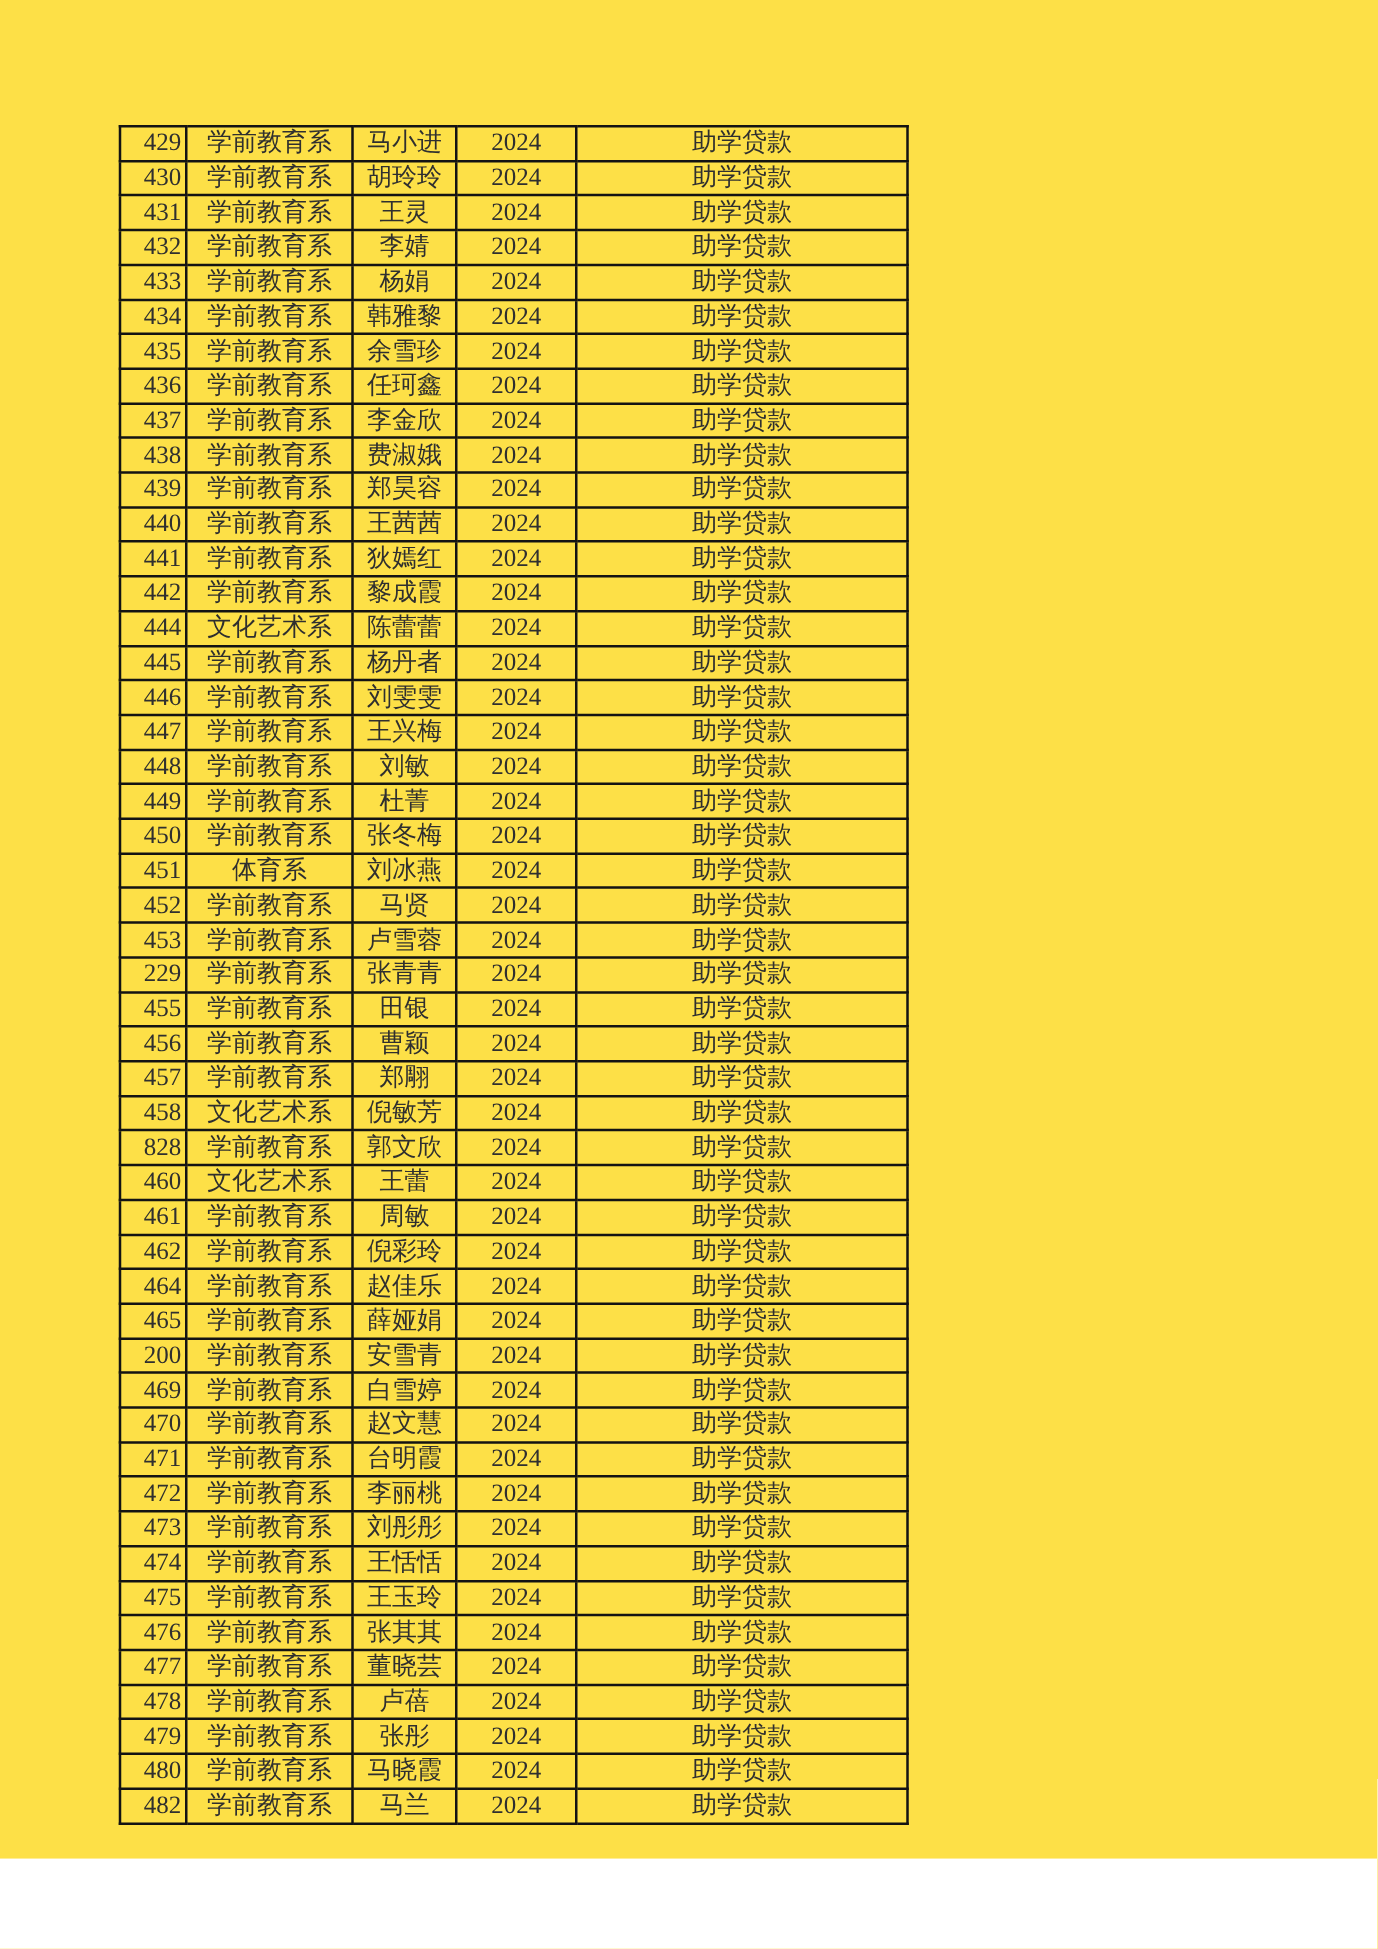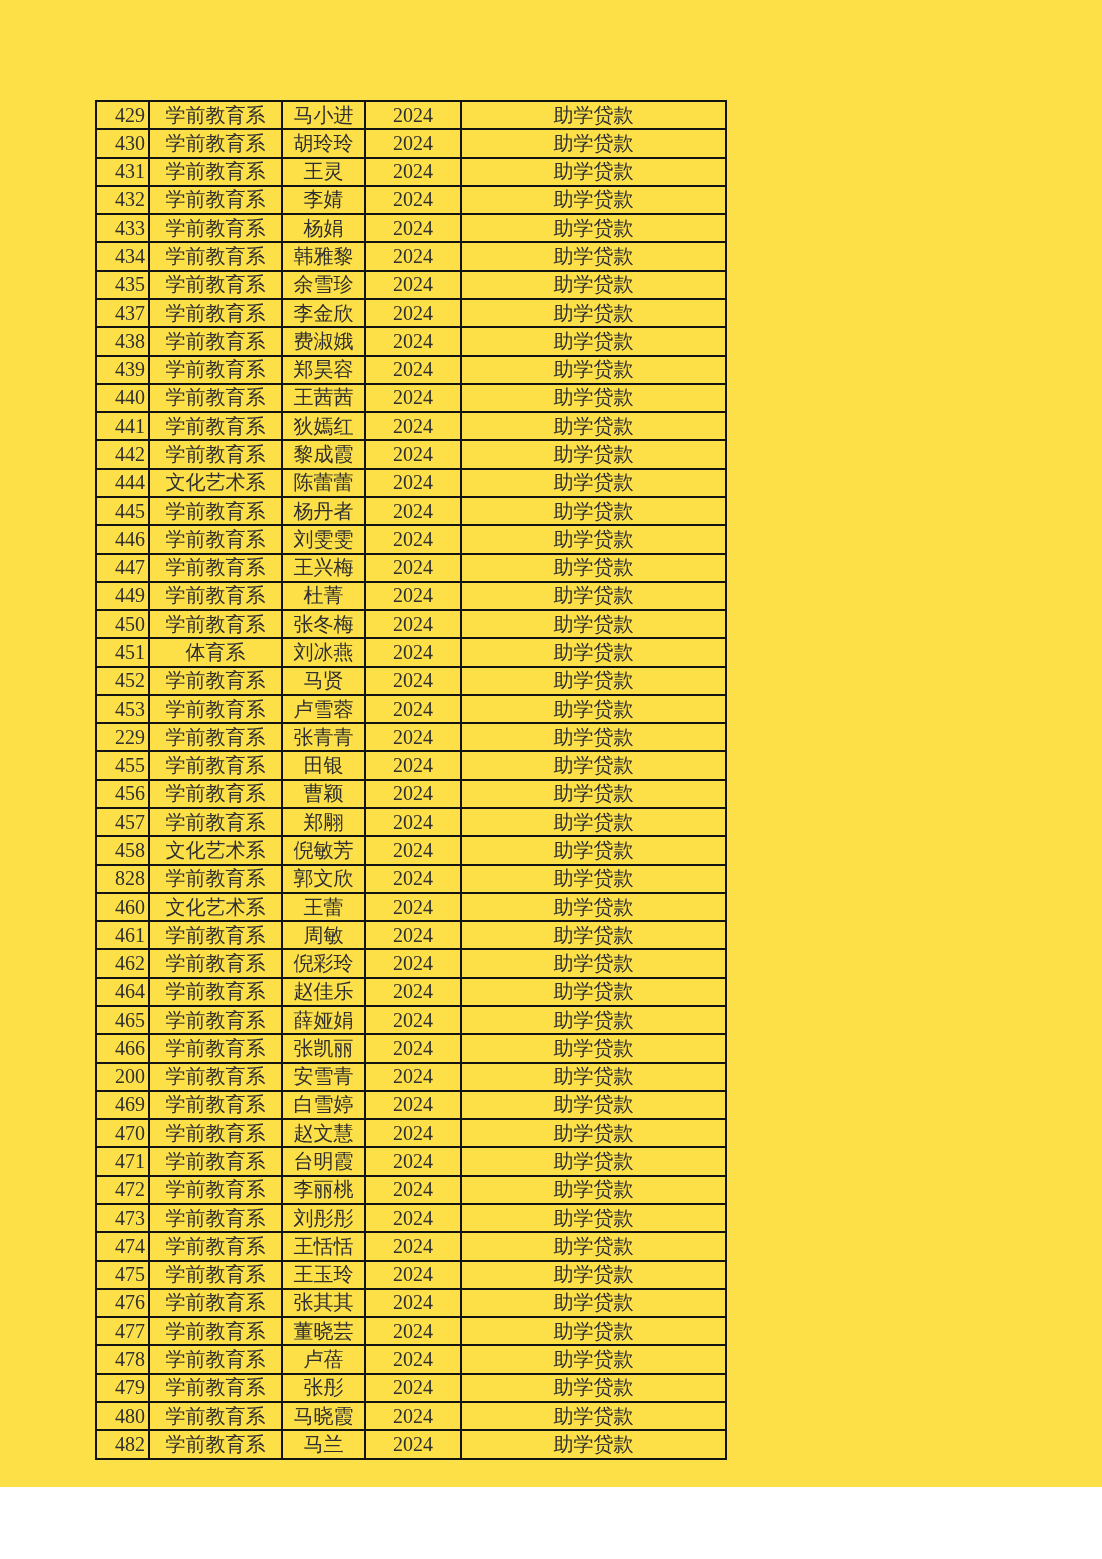--- a/index.html
+++ b/index.html
@@ -108,20 +108,27 @@
   </tr>
 
   <tr>
     <td class="cell-no">435</td>
     <td class="cell-dept">学前教育系</td>
     <td class="cell-name">余雪珍</td>
     <td class="cell-year">2024</td>
     <td class="cell-type">助学贷款</td>
   </tr>
 
+  <tr>
+    <td class="cell-no">436</td>
+    <td class="cell-dept">学前教育系</td>
+    <td class="cell-name">任珂鑫</td>
+    <td class="cell-year">2024</td>
+    <td class="cell-type">助学贷款</td>
+  </tr>
 
   <tr>
     <td class="cell-no">437</td>
     <td class="cell-dept">学前教育系</td>
     <td class="cell-name">李金欣</td>
     <td class="cell-year">2024</td>
     <td class="cell-type">助学贷款</td>
   </tr>
 
   <tr>
@@ -190,20 +197,27 @@
   </tr>
 
   <tr>
     <td class="cell-no">447</td>
     <td class="cell-dept">学前教育系</td>
     <td class="cell-name">王兴梅</td>
     <td class="cell-year">2024</td>
     <td class="cell-type">助学贷款</td>
   </tr>
 
+  <tr>
+    <td class="cell-no">448</td>
+    <td class="cell-dept">学前教育系</td>
+    <td class="cell-name">刘敏</td>
+    <td class="cell-year">2024</td>
+    <td class="cell-type">助学贷款</td>
+  </tr>
 
   <tr>
     <td class="cell-no">449</td>
     <td class="cell-dept">学前教育系</td>
     <td class="cell-name">杜菁</td>
     <td class="cell-year">2024</td>
     <td class="cell-type">助学贷款</td>
   </tr>
 
   <tr>
@@ -320,27 +334,20 @@
   </tr>
 
   <tr>
     <td class="cell-no">465</td>
     <td class="cell-dept">学前教育系</td>
     <td class="cell-name">薛娅娟</td>
     <td class="cell-year">2024</td>
     <td class="cell-type">助学贷款</td>
   </tr>
 
-  <tr>
-    <td class="cell-no">466</td>
-    <td class="cell-dept">学前教育系</td>
-    <td class="cell-name">张凯丽</td>
-    <td class="cell-year">2024</td>
-    <td class="cell-type">助学贷款</td>
-  </tr>
 
   <tr>
     <td class="cell-no">200</td>
     <td class="cell-dept">学前教育系</td>
     <td class="cell-name">安雪青</td>
     <td class="cell-year">2024</td>
     <td class="cell-type">助学贷款</td>
   </tr>
 
 

